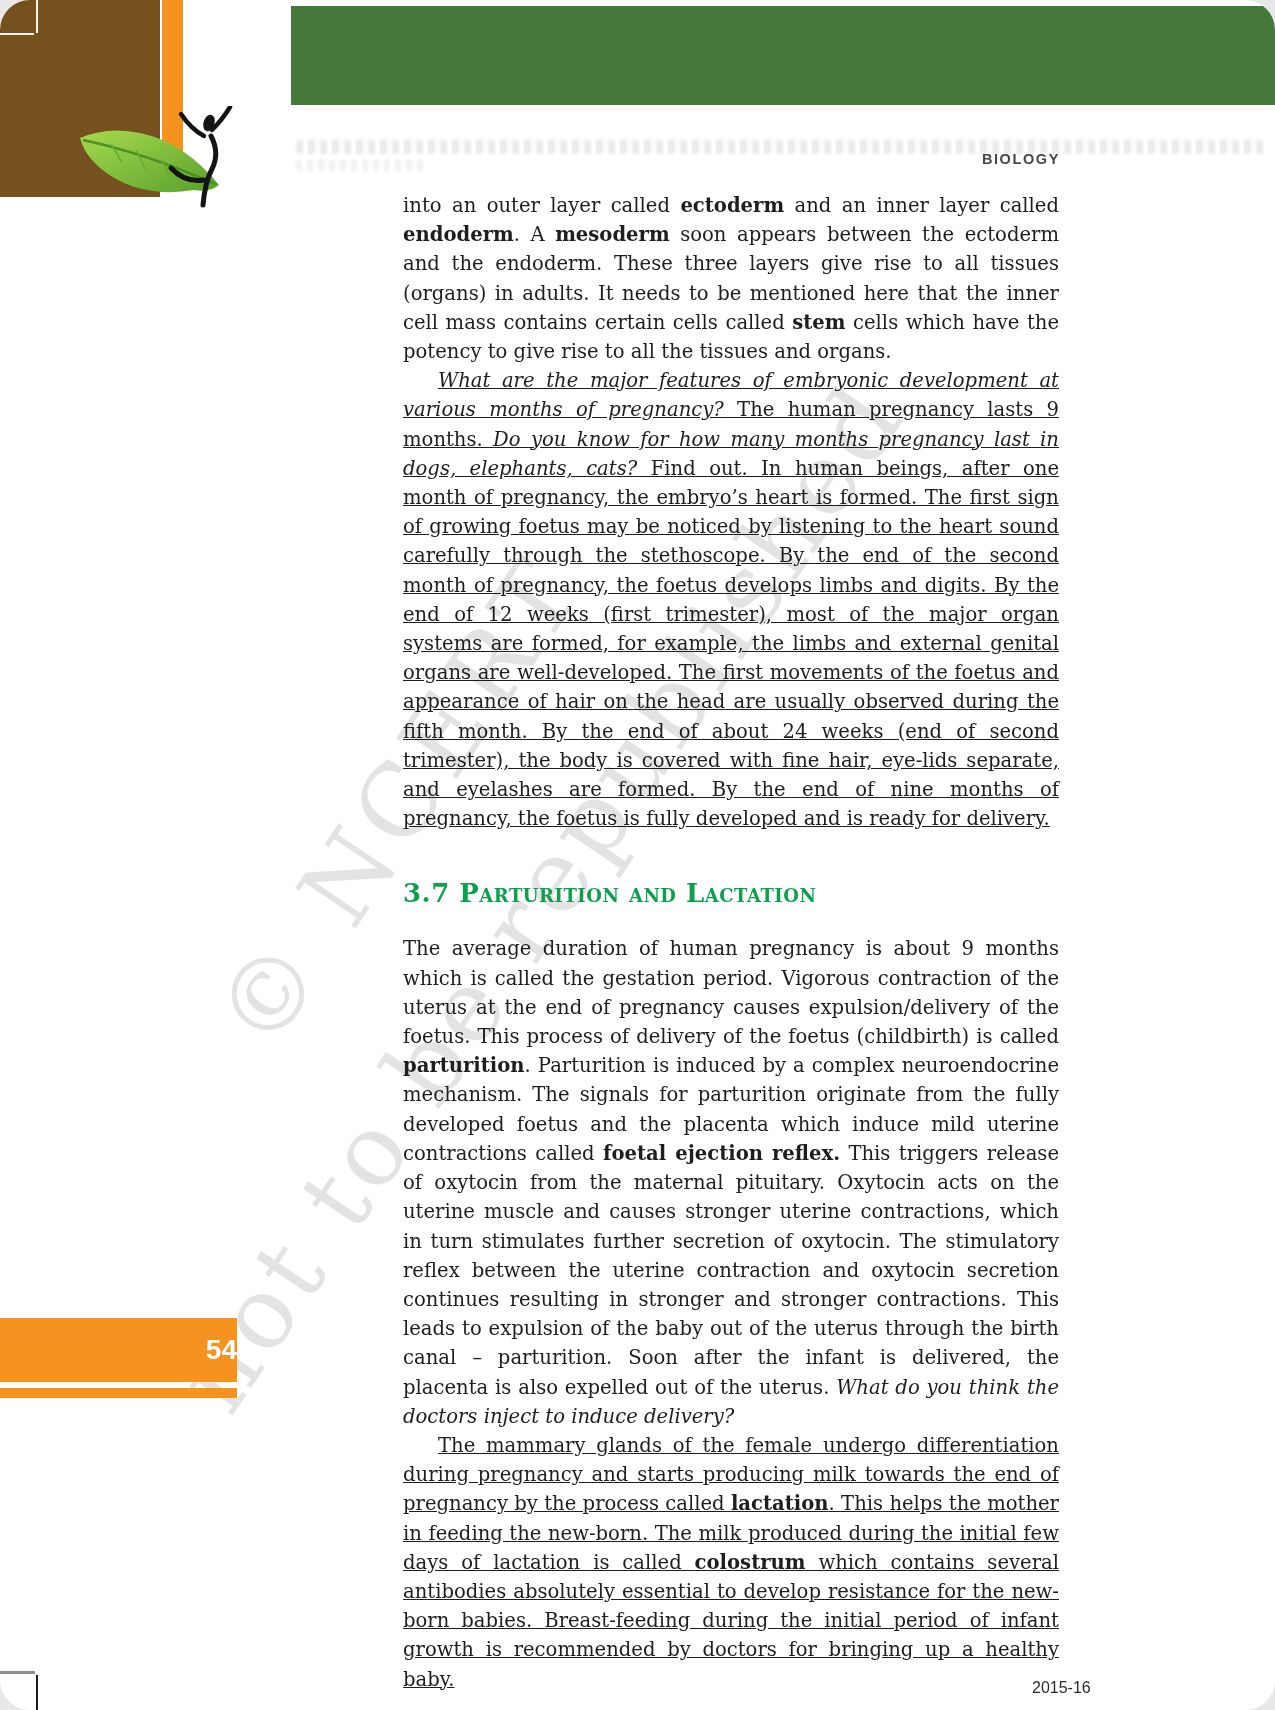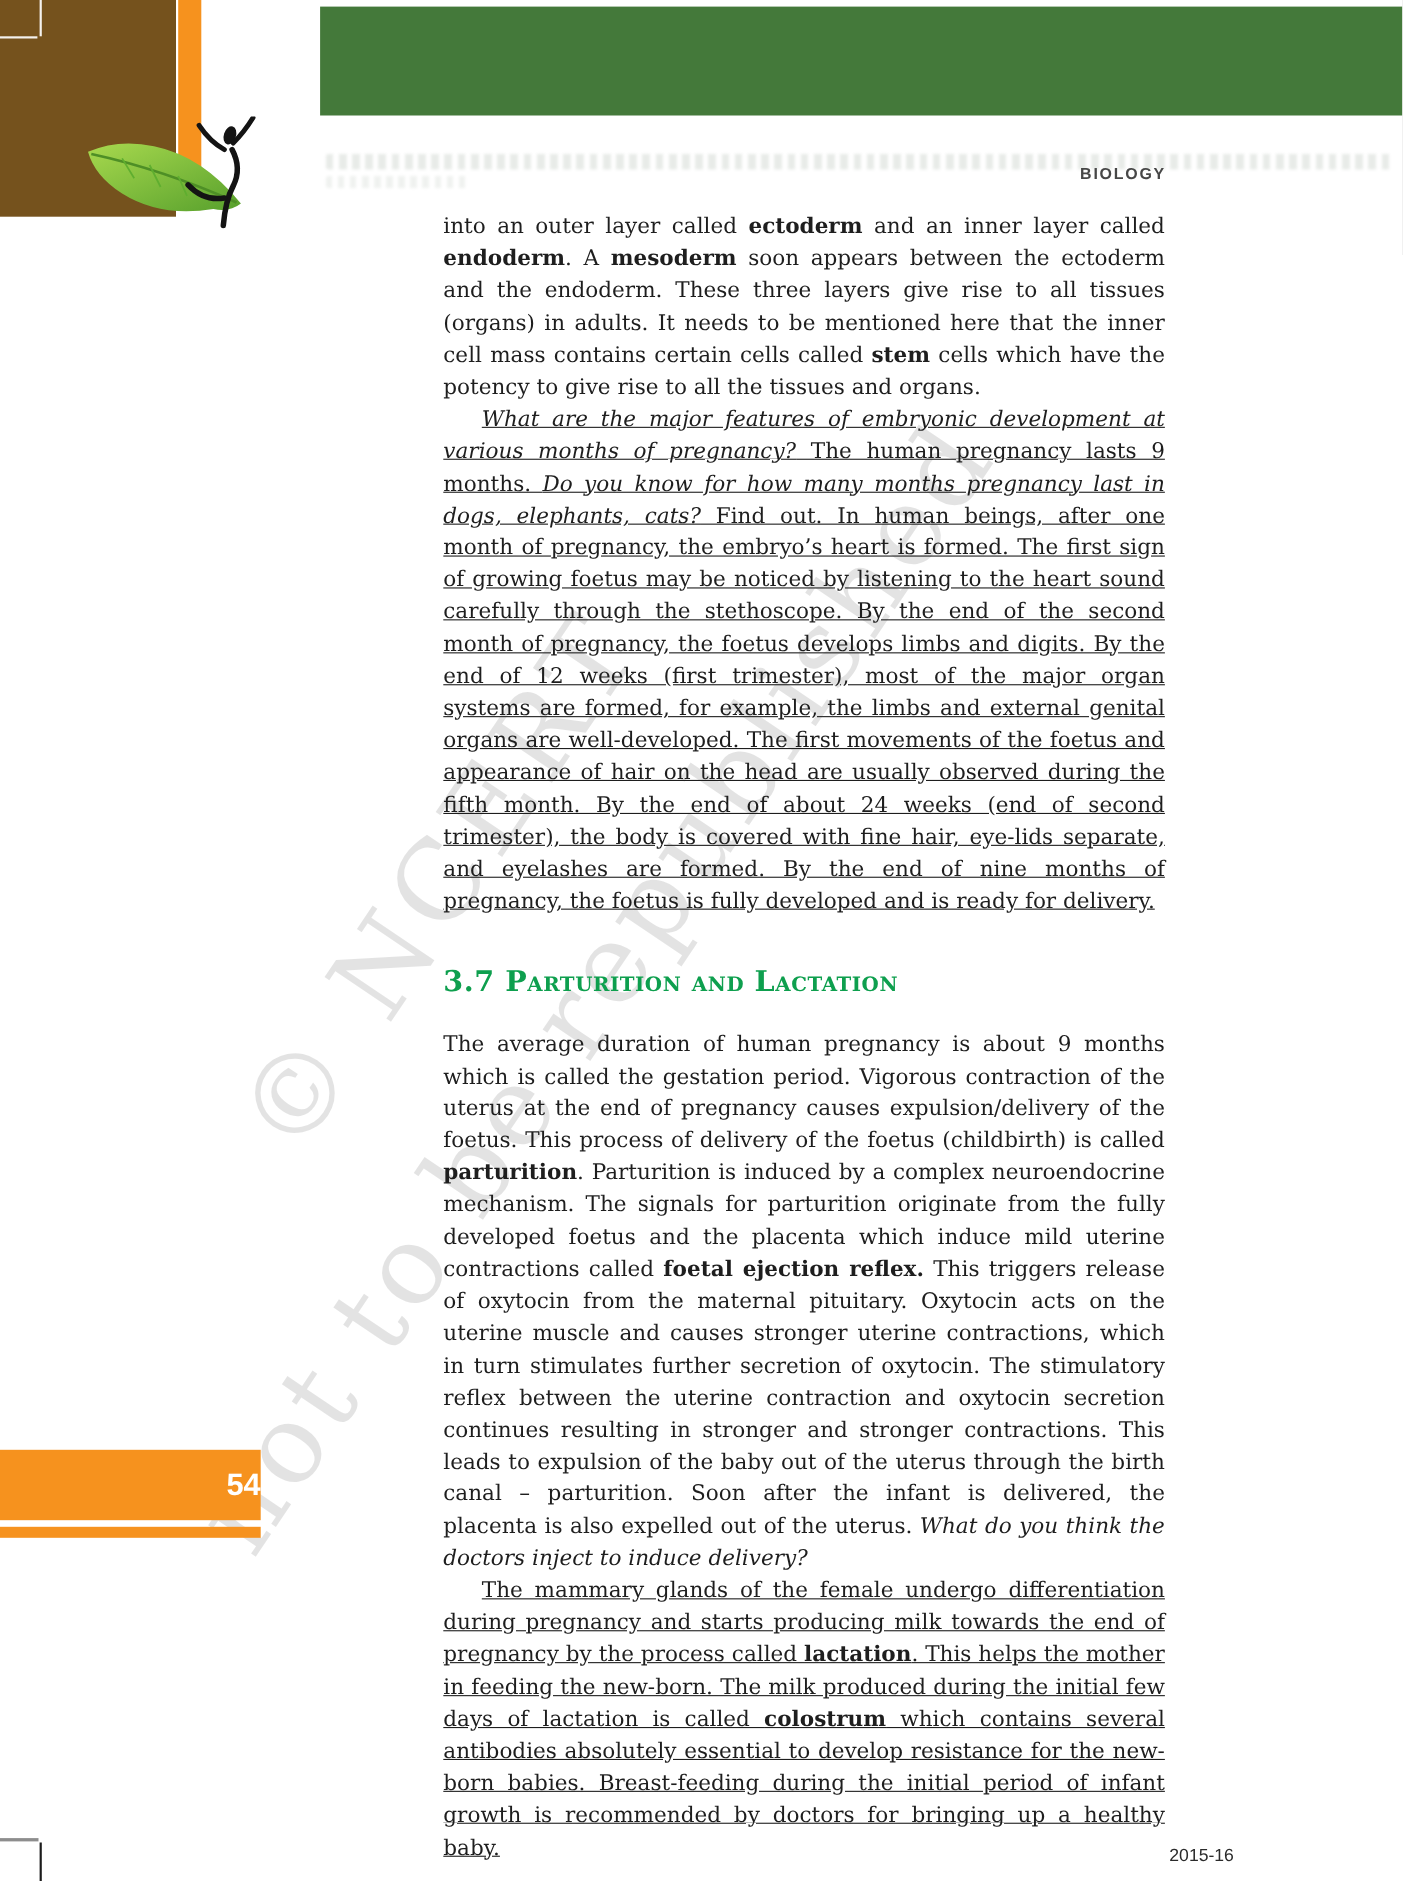--- a/index.html
+++ b/index.html
@@ -5,20 +5,21 @@
   * { box-sizing: border-box; }
   html,body { margin:0; padding:0; background:#e8e8e8; }
   .page {
     position: relative;
     width: 1275px; height: 1710px;
     margin: 0 auto;
     background: #ffffff;
     overflow: hidden;
     font-family: "DejaVu Serif", serif;
     color: #1e1e1e;
+    border-radius: 30px;
   }
   
   .brown-box {
     position:absolute; left:0; top:0; width:160px; height:197px;
     background:#75521d;
   }
   .orange-strip {
     position:absolute; left:162px; top:0; width:21px; height:191px;
     background:#f6921e;
   }
@@ -88,21 +89,21 @@
     background:#f6921e;
     display:flex; align-items:center; justify-content:flex-end;
     font-family:"Liberation Sans", sans-serif;
     font-size:28px; font-weight:700; color:#ffffff;
   }
   .page-num-bar {
     position:absolute; left:0; top:1388px; width:237px; height:10px;
     background:#f6921e;
   }
   .edition {
-    position:absolute; left:1063px; top:1679px;
+    position:absolute; left:1032px; top:1679px;
     font-family:"Liberation Sans", sans-serif;
     font-size:16px; color:#2b2b2b;
   }
 </style>
 </head>
 <body>
 
 <div class="page">
 
   <div class="brown-box"></div>

